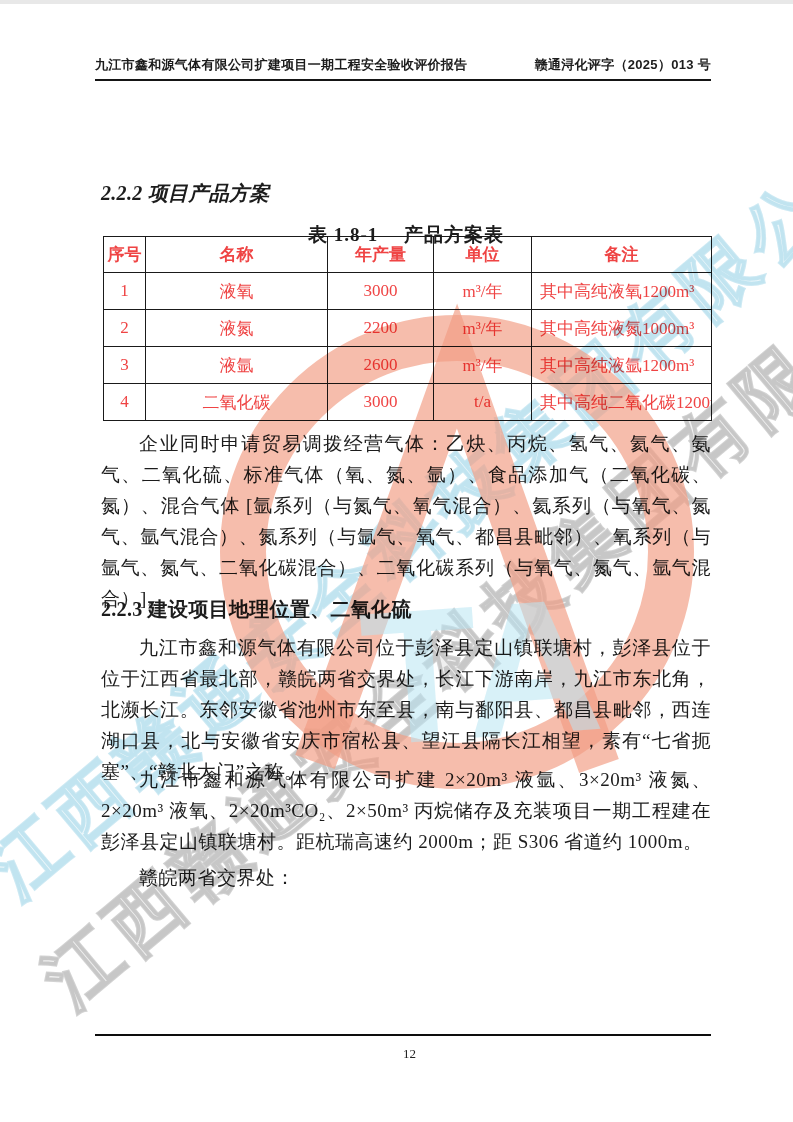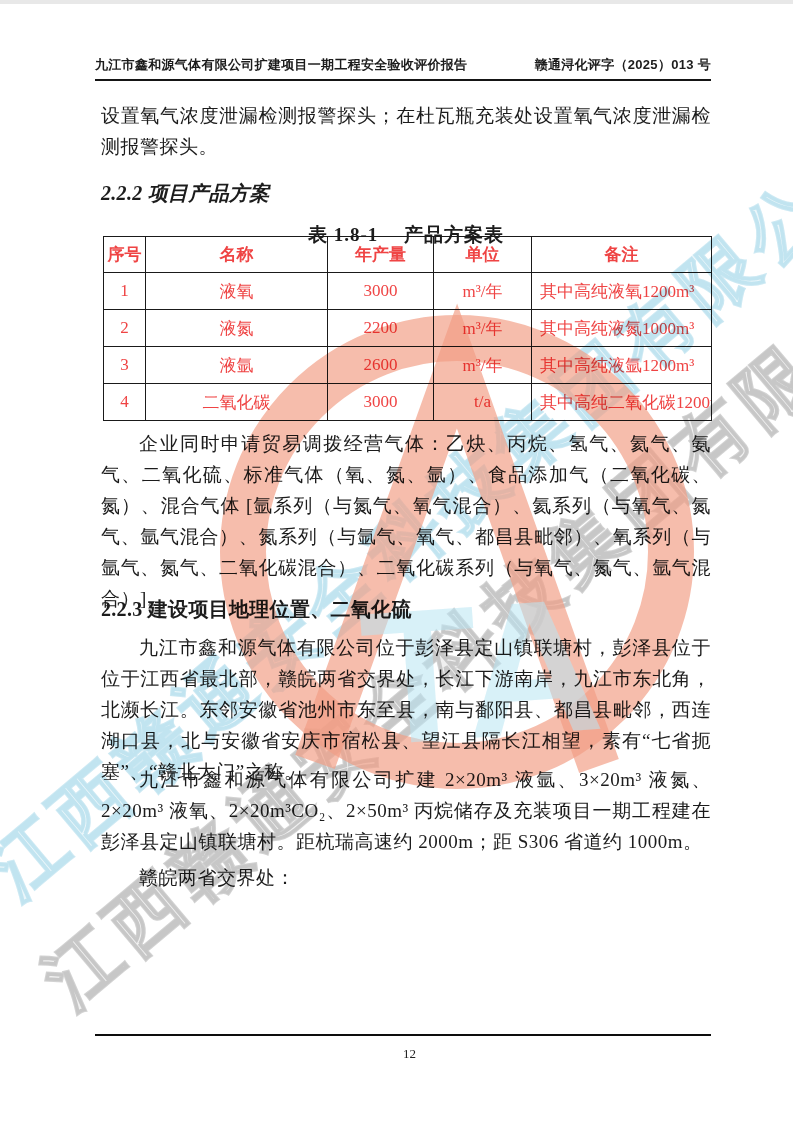--- a/index.html
+++ b/index.html
@@ -89,21 +89,20 @@
 </head>
 <body>
 
 <div class="page">
 
   <div class="doc-header">
     <span>九江市鑫和源气体有限公司扩建项目一期工程安全验收评价报告</span>
     <span>赣通浔化评字（2025）013 号</span>
   </div>
 
-  <div class="para" style="top:96px;">设置氧气浓度泄漏检测报警探头；在杜瓦瓶充装处设置氧气浓度泄漏检测报警探头。</div>
 
   <div class="sec-heading" style="top:176px;font-style:italic;">2.2.2 项目产品方案</div>
 
   <div class="tbl-caption" style="top:218px;">表 1.8-1　 产品方案表</div>
 
   <table class="product">
     <colgroup>
       <col class="col-no">
         <col class="col-name">
         <col class="col-qty">

